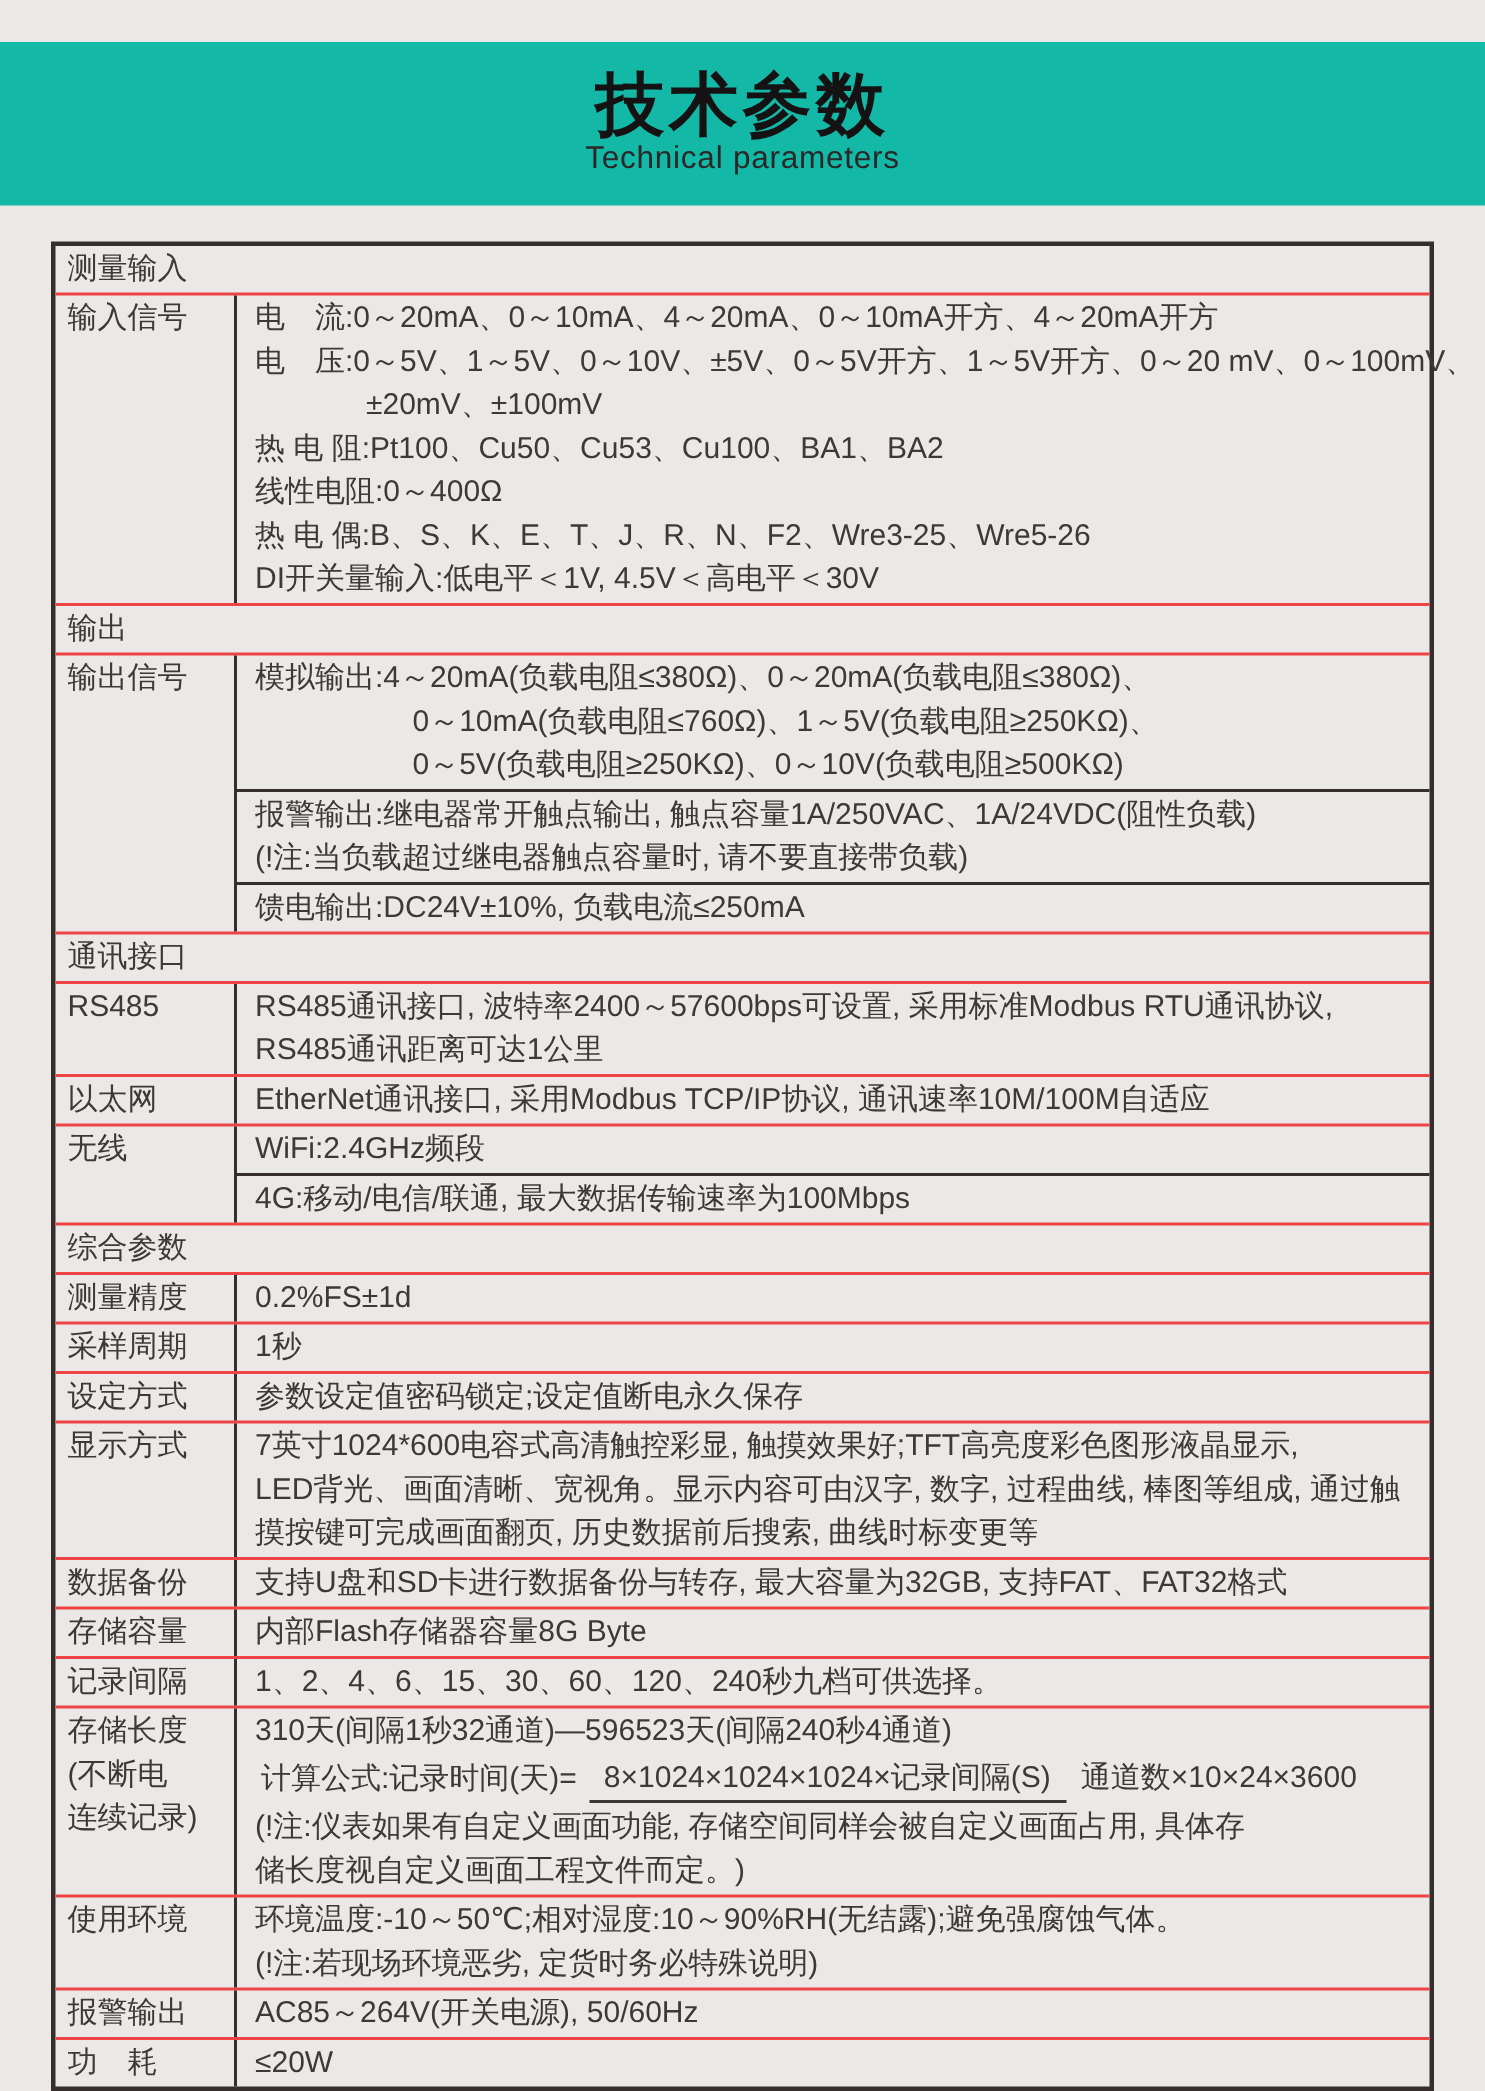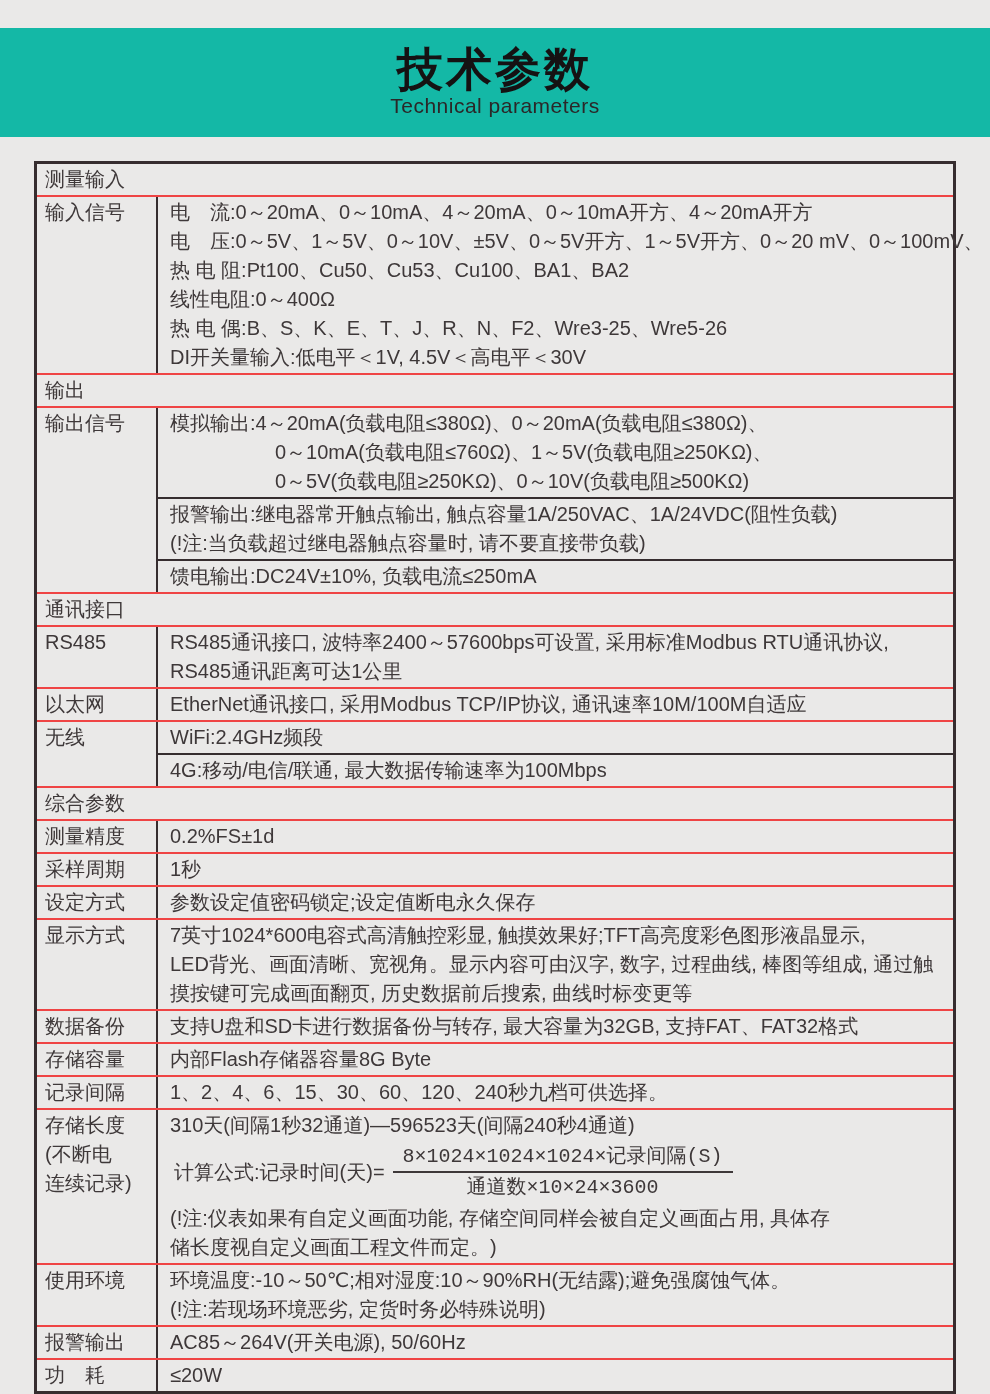--- a/index.html
+++ b/index.html
@@ -41,21 +41,21 @@
   .sec{padding:1px 6px 1px 8px;white-space:nowrap;}
   .lbl{flex:0 0 107px;padding:1px 4px 1px 8px;border-right:2px solid #362d2f;}
   .lbl div{white-space:nowrap;}
   .val{flex:1;min-width:0;display:flex;flex-direction:column;}
   .sub{padding:1px 4px 1px 12px;}
   .sub + .sub{border-top:2px solid #362d2f;}
   .ln{white-space:nowrap;}
   .ind-a{padding-left:74px;}
   .ind-b{padding-left:105px;}
   .formula-line{display:flex;align-items:center;margin:2px 4px;white-space:nowrap;}
-  .frac{display:inline-flex;flex-direction:column;text-align:center;margin-left:8px;font-family:Liberation Mono, monospace;}
+  .frac{display:inline-flex;flex-direction:row;text-align:center;margin-left:8px;}
   .frac .num{border-bottom:2px solid #3e3839;padding:0 10px;}
   .frac .den{padding:0 10px;}
 </style>
 </head>
 <body>
 
 <div class="band">
   <div class="title">技术参数</div>
   <div class="subtitle">Technical parameters</div>
 </div>
@@ -67,20 +67,21 @@
   </div>
 
   <div class="row">
     <div class="lbl">
       <div>输入信号</div>
     </div>
     <div class="val">
       <div class="sub">
         <div class="ln">电　流:0～20mA、0～10mA、4～20mA、0～10mA开方、4～20mA开方</div>
         <div class="ln">电　压:0～5V、1～5V、0～10V、±5V、0～5V开方、1～5V开方、0～20 mV、0～100mV、</div>
+        <div class="ln ind-a">±20mV、±100mV</div>
         <div class="ln">热 电 阻:Pt100、Cu50、Cu53、Cu100、BA1、BA2</div>
         <div class="ln">线性电阻:0～400Ω</div>
         <div class="ln">热 电 偶:B、S、K、E、T、J、R、N、F2、Wre3-25、Wre5-26</div>
         <div class="ln">DI开关量输入:低电平＜1V, 4.5V＜高电平＜30V</div>
       </div>
     </div>
   </div>
 
   <div class="row">
     <div class="sec">输出</div>

